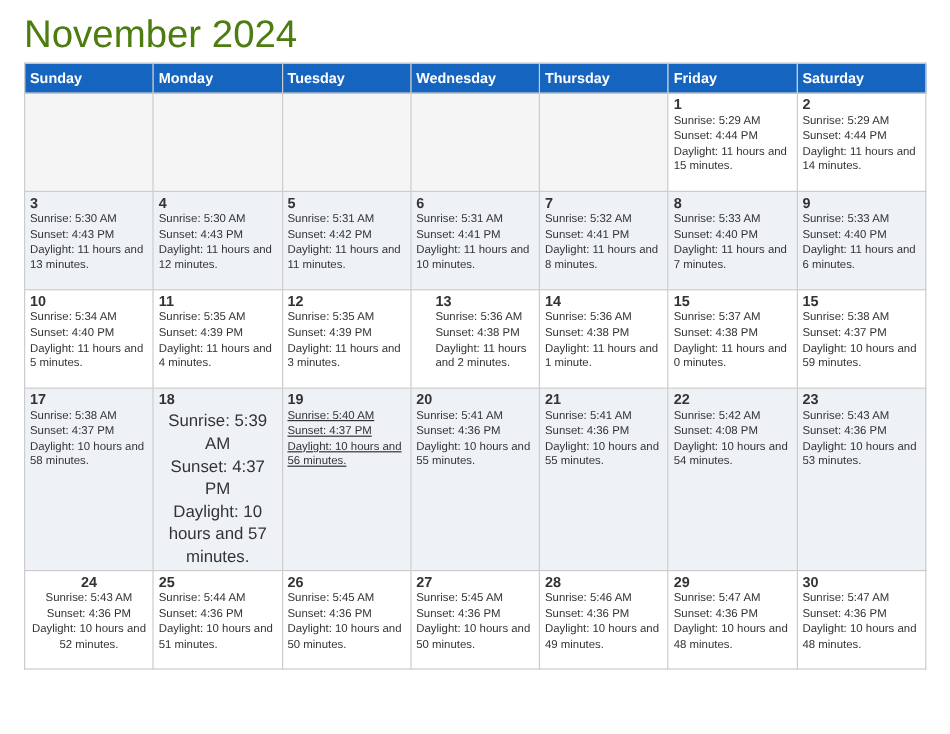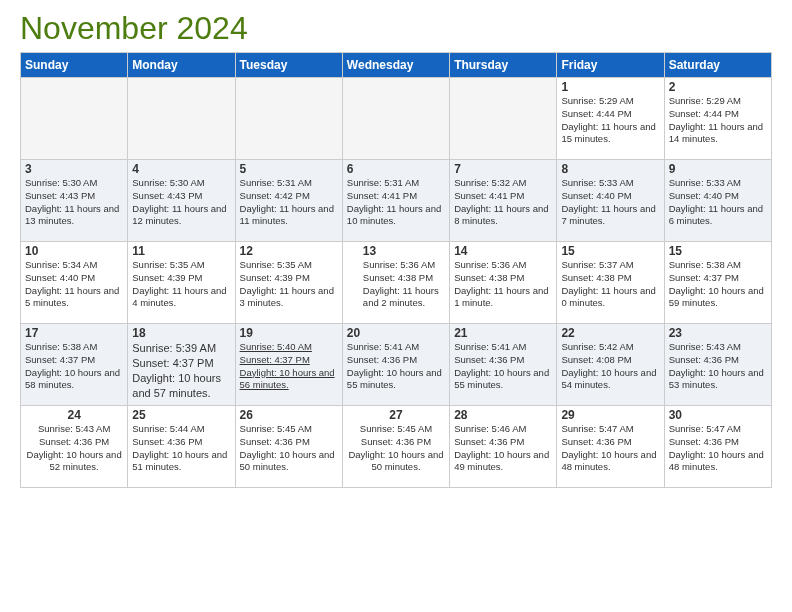--- a/index.html
+++ b/index.html
@@ -156,21 +156,21 @@
         </tr>
         <tr class="alt-row">
           <td style="height: 82px;">
             <span class="day-num">17</span>
             <div style="font-size: 9.5px; line-height: 1.35; white-space: pre-line;">Sunrise: 5:38 AM
 Sunset: 4:37 PM
 Daylight: 10 hours and 58 minutes.</div>
           </td>
           <td style="height: 82px;">
             <span class="day-num">18</span>
-            <div style="font-size: 11px; line-height: 1.35; white-space: pre-line;">Sunrise: 5:39 AM
+            <div style="font-size: 14px; line-height: 1.35; white-space: pre-line; text-align: center;">Sunrise: 5:39 AM
 Sunset: 4:37 PM
 Daylight: 10 hours and 57 minutes.</div>
           </td>
           <td style="height: 82px;">
             <span class="day-num">19</span>
             <div style="font-size: 9.5px; line-height: 1.35; white-space: pre-line; text-decoration: underline;">Sunrise: 5:40 AM
 Sunset: 4:37 PM
 Daylight: 10 hours and 56 minutes.</div>
           </td>
           <td style="height: 82px;">
@@ -210,21 +210,21 @@
             <div style="font-size: 9.5px; line-height: 1.35; white-space: pre-line;">Sunrise: 5:44 AM
 Sunset: 4:36 PM
 Daylight: 10 hours and 51 minutes.</div>
           </td>
           <td style="height: 82px;">
             <span class="day-num">26</span>
             <div style="font-size: 9.5px; line-height: 1.35; white-space: pre-line;">Sunrise: 5:45 AM
 Sunset: 4:36 PM
 Daylight: 10 hours and 50 minutes.</div>
           </td>
-          <td style="height: 82px; text-align: center;">
+          <td style="height: 82px;">
             <span class="day-num">27</span>
             <div style="font-size: 9.5px; line-height: 1.35; white-space: pre-line;">Sunrise: 5:45 AM
 Sunset: 4:36 PM
 Daylight: 10 hours and 50 minutes.</div>
           </td>
           <td style="height: 82px;">
             <span class="day-num">28</span>
             <div style="font-size: 9.5px; line-height: 1.35; white-space: pre-line;">Sunrise: 5:46 AM
 Sunset: 4:36 PM
 Daylight: 10 hours and 49 minutes.</div>

